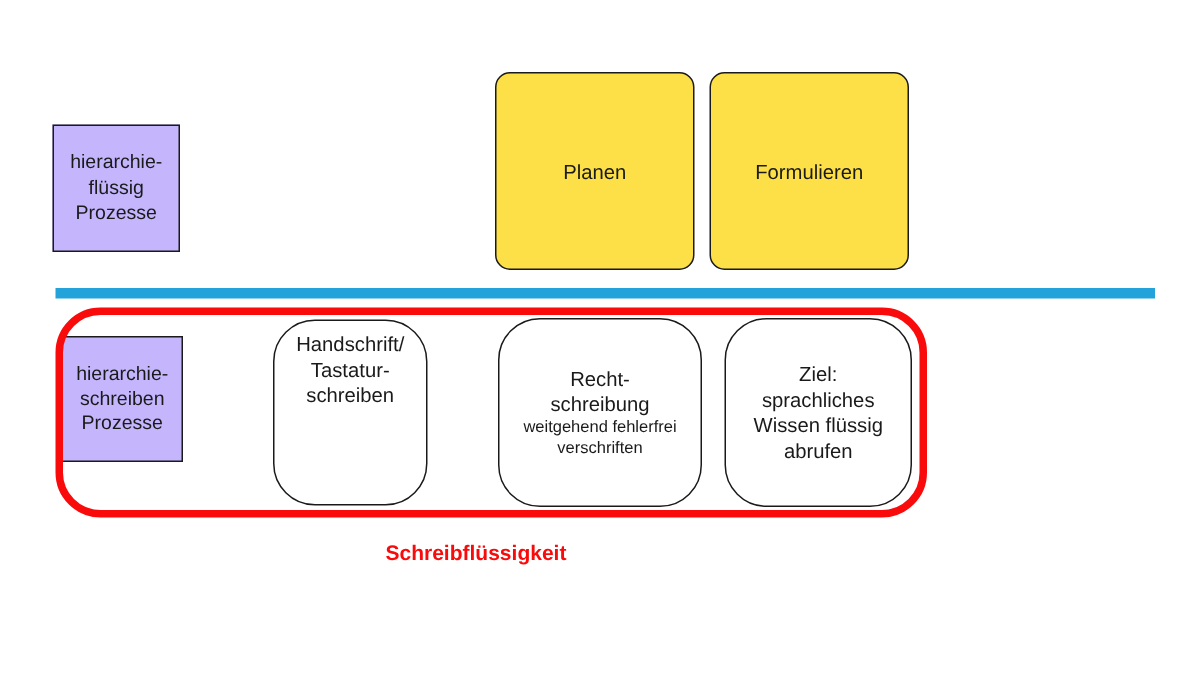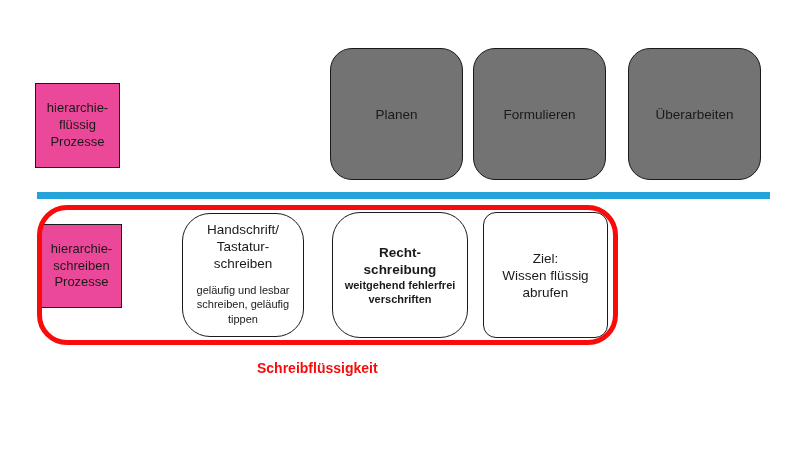--- a/index.html
+++ b/index.html
@@ -11,38 +11,38 @@
     font-family: "Liberation Sans", sans-serif;
     color: #1a1a1a;
     overflow: hidden;
   }
   .canvas * { box-sizing: border-box; }
 
   
   .sq-box {
     position: absolute;
     border: 1.5px solid #1a1a1a;
-    background: #ec4899;
+    background: #c4b5fd;
     display: flex;
     flex-direction: column;
     align-items: center;
     justify-content: center;
     text-align: center;
     font-size: 13px;
     line-height: 1.3;
   }
   #upper-side-box { left: 35px; top: 83px;  width: 85px; height: 85px; }
   #lower-side-box { left: 41px; top: 224px; width: 81px; height: 84px; }
 
   
   .round-box {
     position: absolute;
     border: 1.5px solid #1a1a1a;
-    border-radius: 22px;
-    background: #737373;
+    border-radius: 10px;
+    background: #fde047;
     display: flex;
     align-items: center;
     justify-content: center;
     text-align: center;
     font-size: 13.5px;
   }
   #box-planen        { left: 330px; top: 48px; width: 133px; height: 132px; }
   #box-formulieren   { left: 473px; top: 48px; width: 133px; height: 132px; }
   #box-ueberarbeiten { left: 628px; top: 48px; width: 133px; height: 132px; }
 
@@ -65,36 +65,34 @@
     line-height: 1.26;
     display: flex;
     flex-direction: column;
     align-items: center;
   }
   .small-round .subtitle {
     font-size: 11px;
     line-height: 1.3;
   }
   #box-handschrift {
-    left: 182px; top: 213px; width: 122px; height: 124px;
+    left: 182px; top: 213px; width: 103px; height: 124px;
     justify-content: space-between;
     padding: 7px 9px 10px;
   }
   #box-recht {
     left: 332px; top: 212px; width: 136px; height: 126px;
     justify-content: center;
     padding: 6px 9px;
-    font-weight: bold;
   }
   #box-recht .subtitle { }
   #box-ziel {
     left: 483px; top: 212px; width: 125px; height: 126px;
     justify-content: center;
     padding: 6px 8px;
-    border-radius: 13px;
   }
 
   
   .red-group {
     position: absolute;
     left: 37px; top: 205px;
     width: 581px; height: 140px;
     border: 5px solid #F90B0B;
     border-radius: 30px;
     background: transparent;
@@ -122,52 +120,49 @@
     <span class="line">flüssig</span>
     <span class="line">Prozesse</span>
   </div>
 
   <div class="round-box" id="box-planen">
     <span>Planen</span>
   </div>
   <div class="round-box" id="box-formulieren">
     <span>Formulieren</span>
   </div>
-  <div class="round-box" id="box-ueberarbeiten">
-    <span>Überarbeiten</span>
-  </div>
 
   <div class="divider"></div>
 
   <div class="sq-box" id="lower-side-box">
     <span class="line">hierarchie-</span>
     <span class="line">schreiben</span>
     <span class="line">Prozesse</span>
   </div>
 
   <div class="small-round" id="box-handschrift">
     <div class="title">
       <span class="line">Handschrift/</span>
       <span class="line">Tastatur-</span>
       <span class="line">schreiben</span>
     </div>
-    <div class="subtitle">geläufig und lesbar schreiben, geläufig tippen</div>
   </div>
 
   <div class="small-round" id="box-recht">
     <div class="title">
       <span class="line">Recht-</span>
       <span class="line">schreibung</span>
     </div>
     <div class="subtitle">weitgehend fehlerfrei verschriften</div>
   </div>
 
   <div class="small-round" id="box-ziel">
     <div class="title">
       <span class="line">Ziel:</span>
+      <span class="line">sprachliches</span>
       <span class="line">Wissen flüssig</span>
       <span class="line">abrufen</span>
     </div>
   </div>
 
   <div class="red-group"></div>
 
   <div class="caption">Schreibflüssigkeit</div>
 
 </div>

